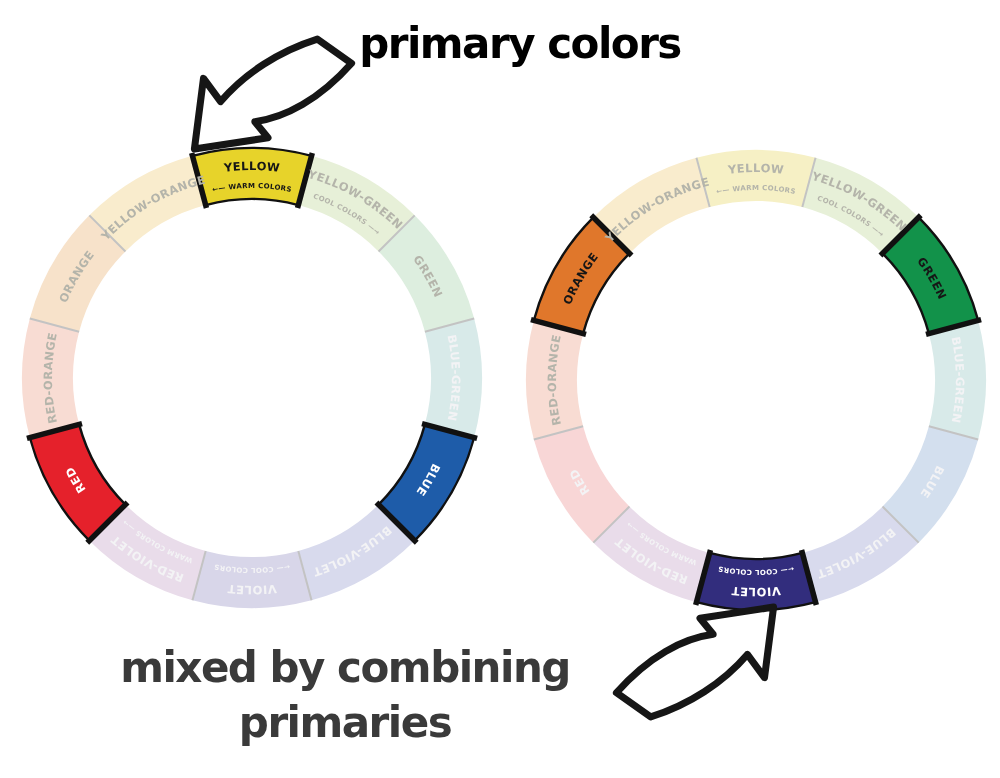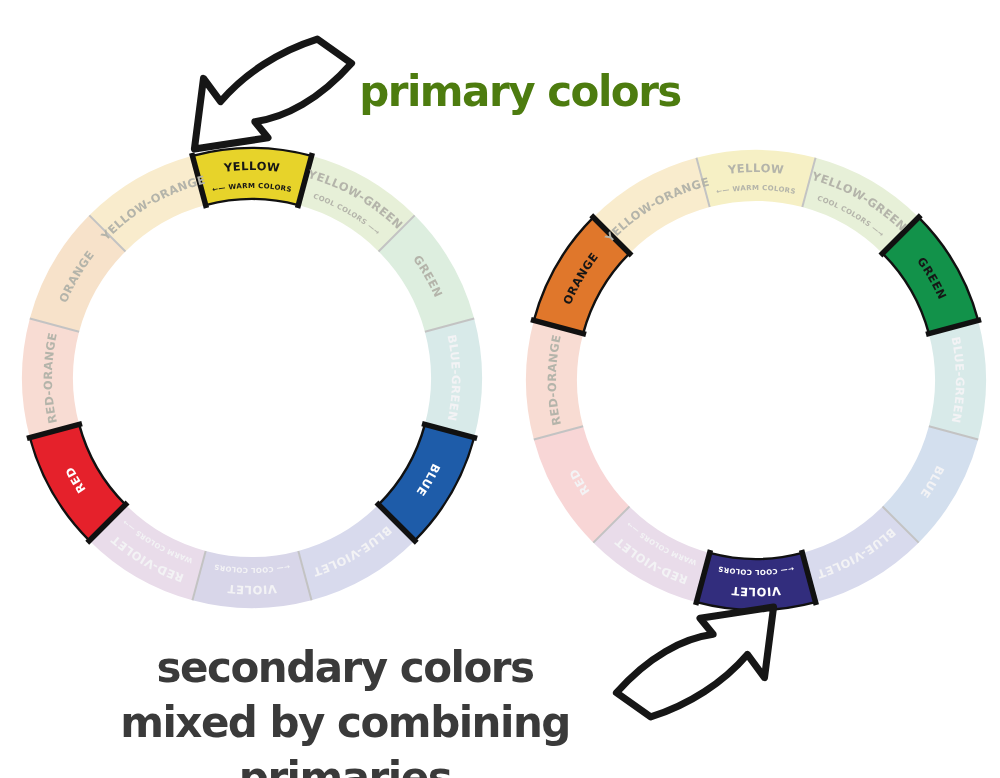--- a/index.html
+++ b/index.html
@@ -17,21 +17,21 @@
   .arrow-top{left:172px;top:26px;width:200px;height:136px;}
   .arrow-bottom{left:598px;top:594px;width:196px;height:136px;}
   .wheel{position:absolute;}
   #wheel-primary{left:17px;top:143px;}
   #wheel-secondary{left:521px;top:145px;}
   svg text{font-family:"DejaVu Sans","Liberation Sans",sans-serif;}
 </style>
 </head>
 <body style="background: rgb(255, 255, 255);">
 
-<div class="caption caption-primary" style="color: #4d7c0f; margin-top: 48px;">
+<div class="caption caption-primary" style="color: #000000;">
   <div>primary colors</div>
 </div>
 
 <svg class="arrow arrow-top" viewBox="0 0 190 135">
   <path class="arrow-shape" transform="rotate(180,95,67.5)" d="M 16 98 C 48 62, 82 44, 112 40 L 99 24 L 172 13 L 163 83 L 146 60 C 122 88, 88 110, 50 122 Z" stroke-width="7" stroke-linejoin="round" fill="#ffffff" stroke="#161616"></path>
 </svg>
 
 <div id="wheel-primary" class="wheel"><svg width="470" height="470" viewBox="0 0 470 470">
       <defs>
         <path id="wheel-primary-tp-0-m" d="M 163.8598101882609 39.54393487653104 A 208 208 0 0 1 306.1401898117391 39.54393487653107" fill="none"></path>
@@ -151,15 +151,14 @@
       <text font-size="11.5" font-weight="bold" fill="#b4b4aa" letter-spacing="0.4"><textPath href="#wheel-secondary-tp-9-m" startOffset="50%" text-anchor="middle">RED-ORANGE</textPath></text>
       <text font-size="11.5" font-weight="bold" fill="#161616" letter-spacing="0.4"><textPath href="#wheel-secondary-tp-10-m" startOffset="50%" text-anchor="middle">ORANGE</textPath></text>
       <text font-size="11.5" font-weight="bold" fill="#b4b4aa" letter-spacing="0.4"><textPath href="#wheel-secondary-tp-11-m" startOffset="50%" text-anchor="middle">YELLOW-ORANGE</textPath></text>
     </svg></div>
 
 <svg class="arrow arrow-bottom" viewBox="0 0 190 135">
   <path class="arrow-shape" d="M 16 98 C 48 62, 82 44, 112 40 L 99 24 L 172 13 L 163 83 L 146 60 C 122 88, 88 110, 50 122 Z" stroke-width="7" stroke-linejoin="round" fill="#ffffff" stroke="#161616"></path>
 </svg>
 
 <div class="caption caption-secondary" style="color: rgb(58, 58, 58);">
-  <div>secondary colors</div>
   <div>mixed by combining primaries</div>
 </div>
 
 </body></html>

